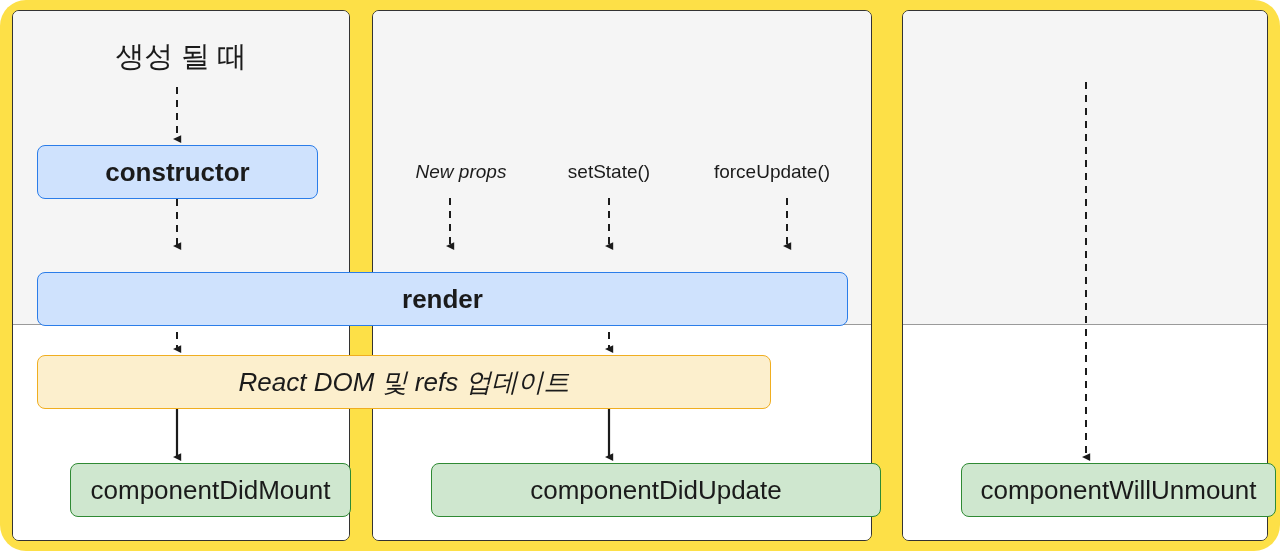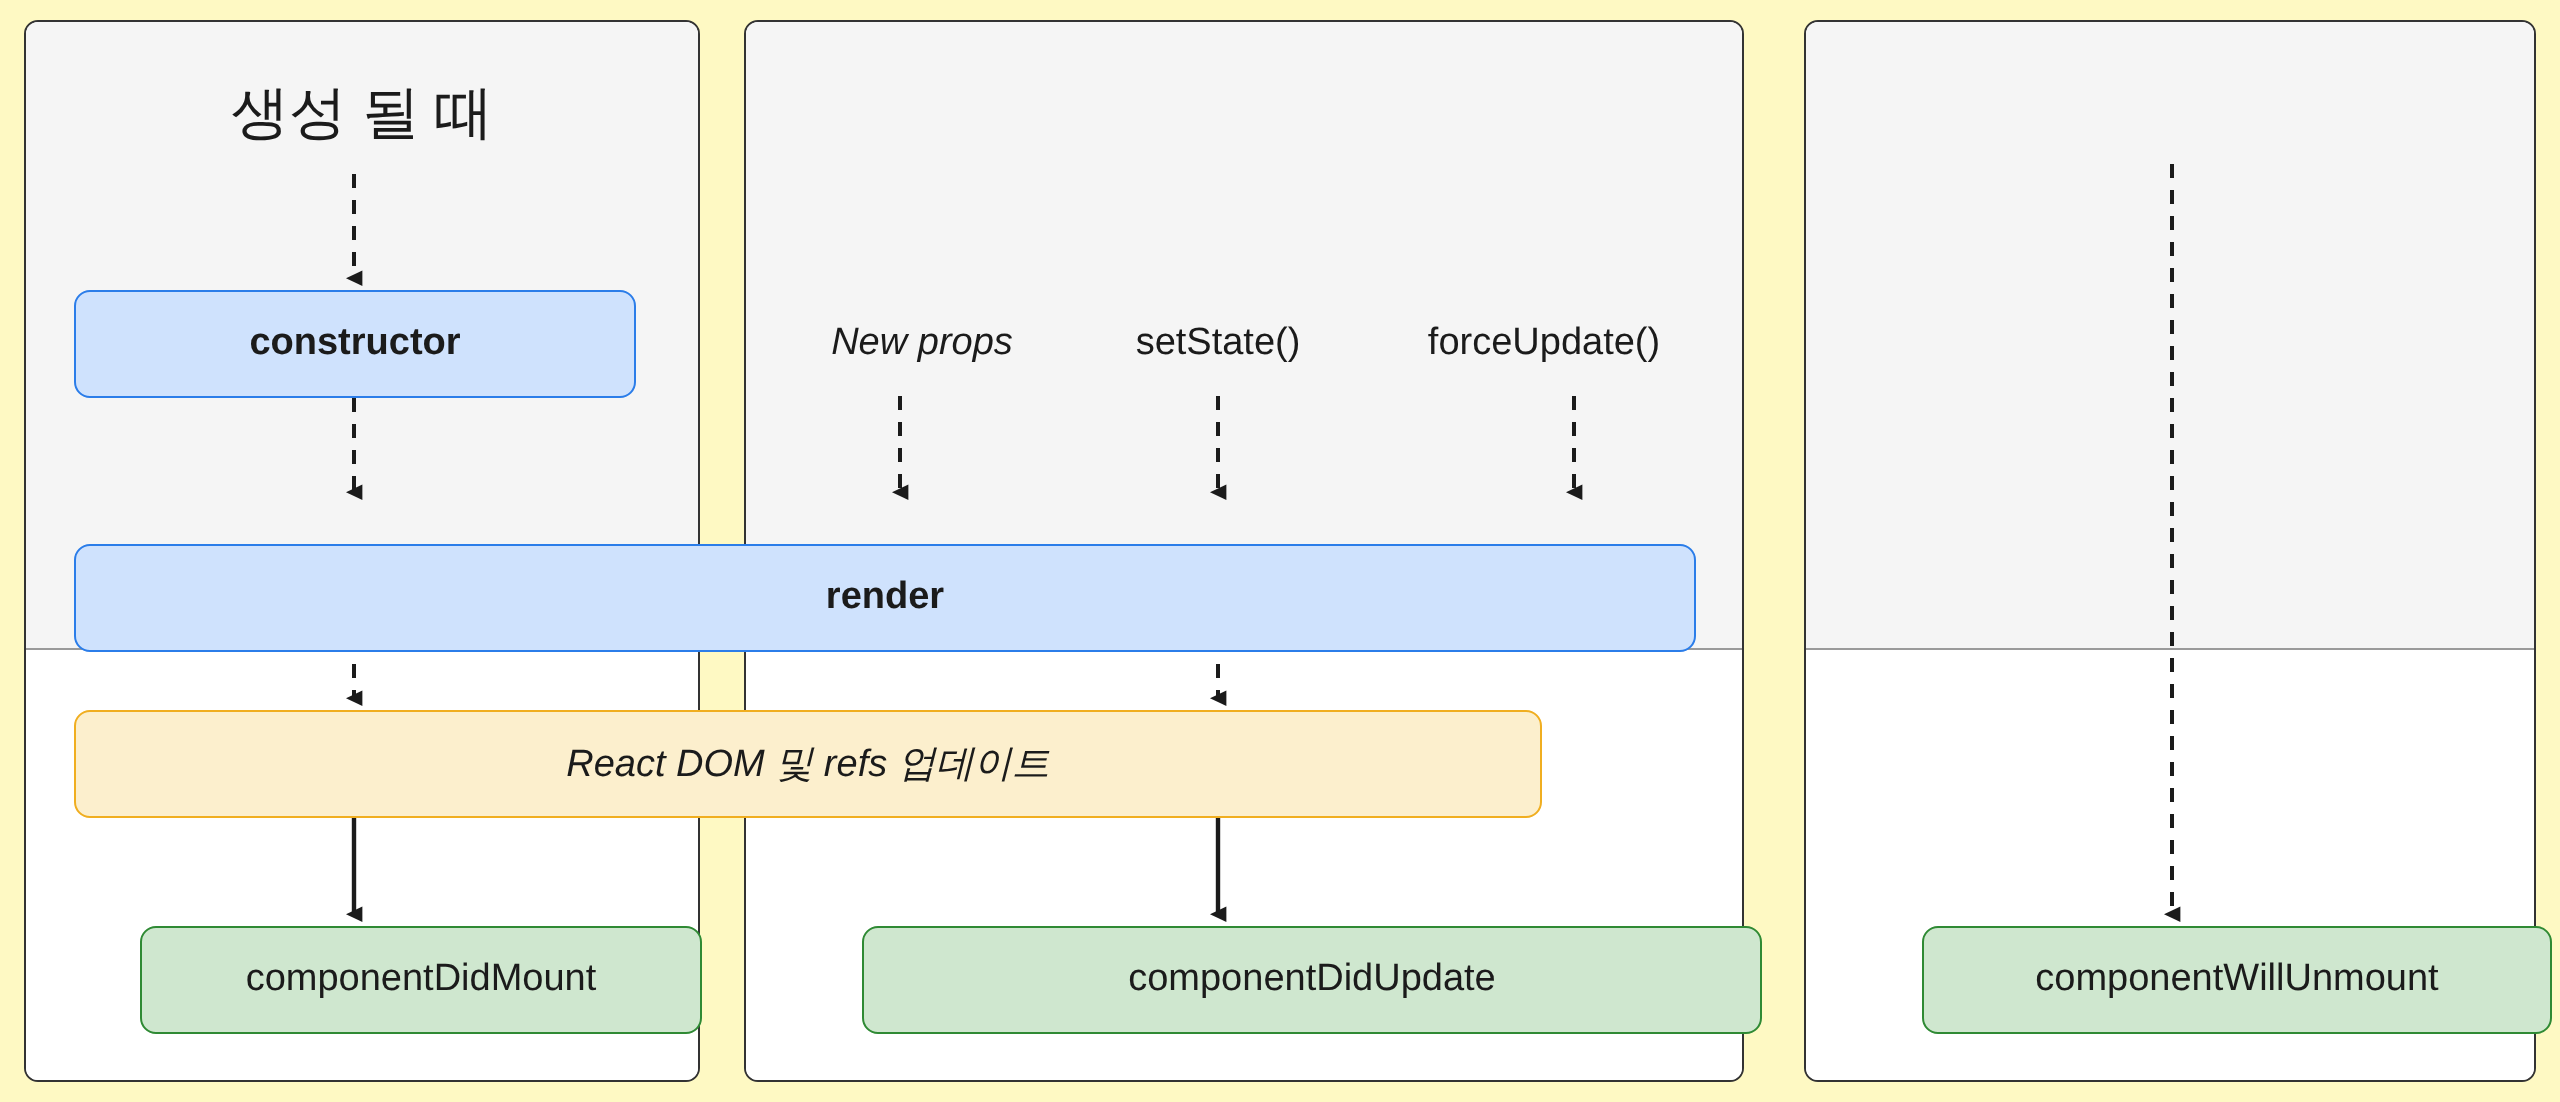--- a/index.html
+++ b/index.html
@@ -11,21 +11,22 @@
     width: 1280px;
     height: 551px;
     font-family: "Liberation Sans", sans-serif;
     overflow: hidden;
   }
 
   #stage {
     position: relative;
     width: 1280px;
     height: 551px;
-    background: #fef9c3;
+    background: #fde047;
+    border-radius: 26px;
   }
 
   
   .panel {
     position: absolute;
     top: 10px;
     height: 531px;
     border: 1.6px solid #333333;
     border-radius: 7px;
     background: #ffffff;
@@ -79,21 +80,21 @@
   #overlay > * { pointer-events: auto; }
 
   
   .node {
     position: absolute;
     box-sizing: border-box;
     border-radius: 8px;
     display: flex;
     align-items: center;
     justify-content: center;
-    font-size: 19px;
+    font-size: 26px;
     color: #1b1b1b;
     white-space: nowrap;
   }
   .node-blue {
     background: #cfe2fd;
     border: 1.6px solid #2b7de9;
     font-weight: bold;
   }
   .node-yellow {
     background: #fcefcd;

